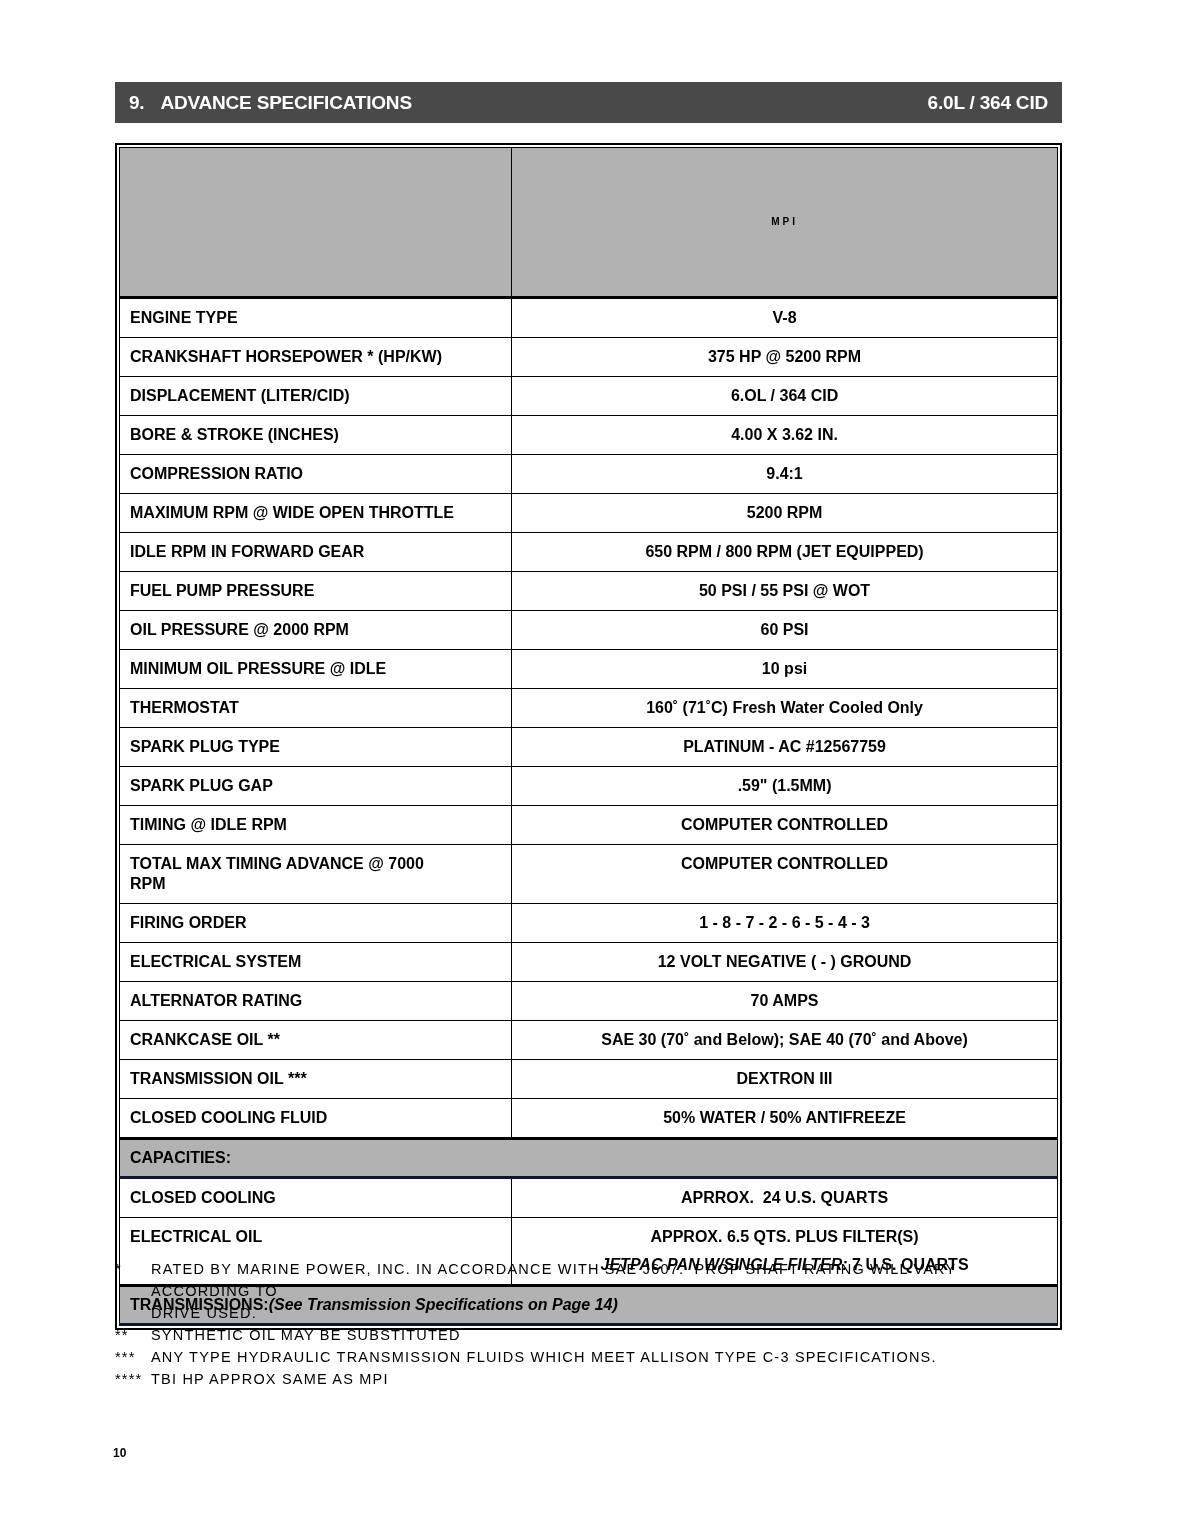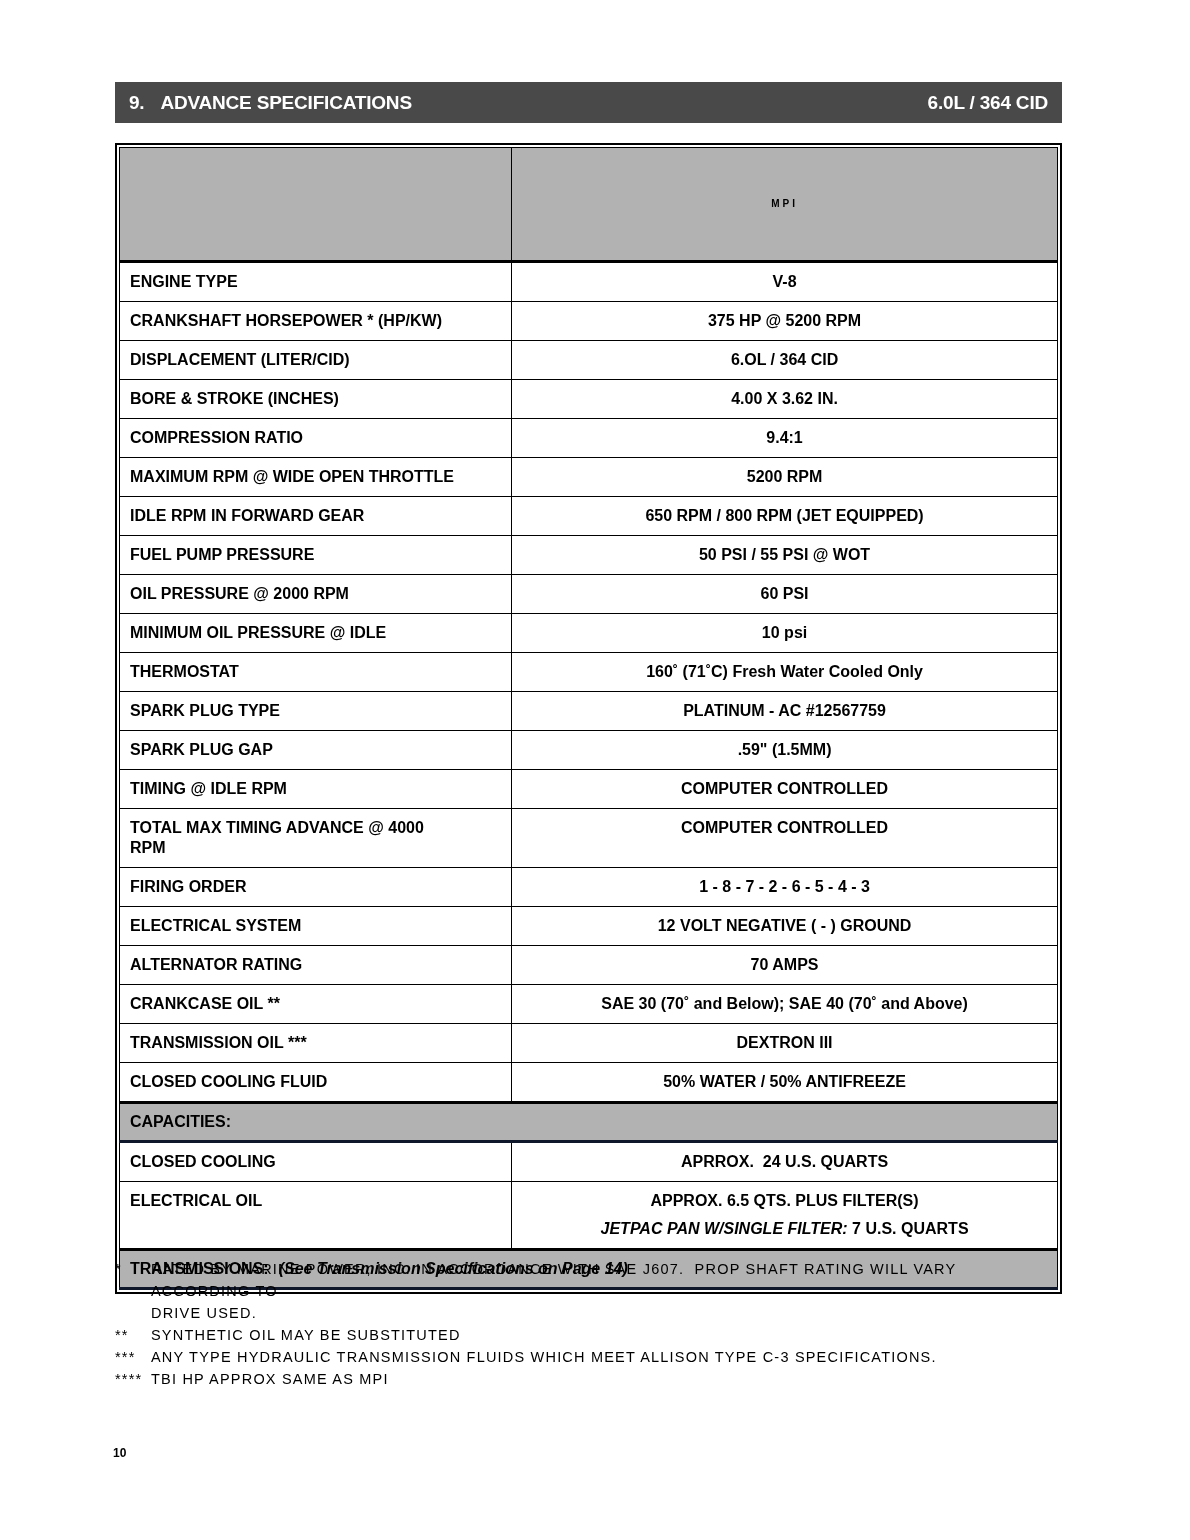--- a/index.html
+++ b/index.html
@@ -37,32 +37,32 @@
   table.spec td {
     border: 1px solid #000;
     font-weight: bold; font-size: 16px; line-height: 20px;
     vertical-align: top;
   }
   td.label-cell { width: 41.8%; text-align: left; padding: 9px 8px 9px 10px; white-space: pre-wrap; }
   td.value-cell { text-align: center; padding: 9px 8px; white-space: pre-wrap; }
   tr.header-row td {
     background: var(--row-gray, #b2b2b2);
     border-bottom: 3px solid #000;
-    padding: 6px 8px;
+    padding: 24px 8px;
   }
   .mpi-text { font-size: 10px; letter-spacing: 3px; text-align: center; display: block; }
   tr.section-row td {
     background: var(--row-gray, #b2b2b2);
     border-top: 3px solid #000;
     border-bottom: 3px solid #0f172a;
     padding: 8px 10px;
     text-align: left;
   }
   .italic { font-style: italic; }
-  .note-gap { margin-left: 10px; }
+  .note-gap { margin-left: 0; }
   .value-line2 { margin-top: 8px; }
 
   
   .footnotes {
     position: absolute; left: 115px; top: 1258px;
     width: 935px;
     font-size: 14.5px; letter-spacing: 1.2px; line-height: 22px;
     font-weight: normal;
   }
   .footnote { display: flex; align-items: flex-start; }
@@ -145,21 +145,21 @@
         </tr>
         <tr>
           <td class="label-cell">SPARK PLUG GAP</td>
           <td class="value-cell">.59" (1.5MM)</td>
         </tr>
         <tr>
           <td class="label-cell">TIMING @ IDLE RPM</td>
           <td class="value-cell">COMPUTER CONTROLLED</td>
         </tr>
         <tr>
-          <td class="label-cell">TOTAL MAX TIMING ADVANCE @ 4000
+          <td class="label-cell">TOTAL MAX TIMING ADVANCE @ 7000
 RPM</td>
           <td class="value-cell">COMPUTER CONTROLLED</td>
         </tr>
         <tr>
           <td class="label-cell">FIRING ORDER</td>
           <td class="value-cell">1 - 8 - 7 - 2 - 6 - 5 - 4 - 3</td>
         </tr>
         <tr>
           <td class="label-cell">ELECTRICAL SYSTEM</td>
           <td class="value-cell">12 VOLT NEGATIVE ( - ) GROUND</td>

